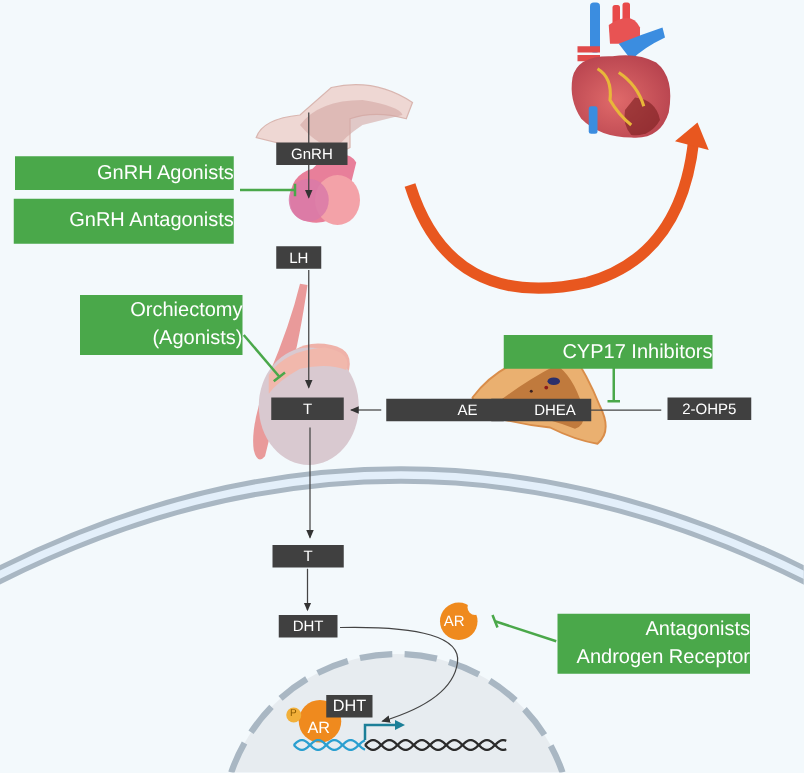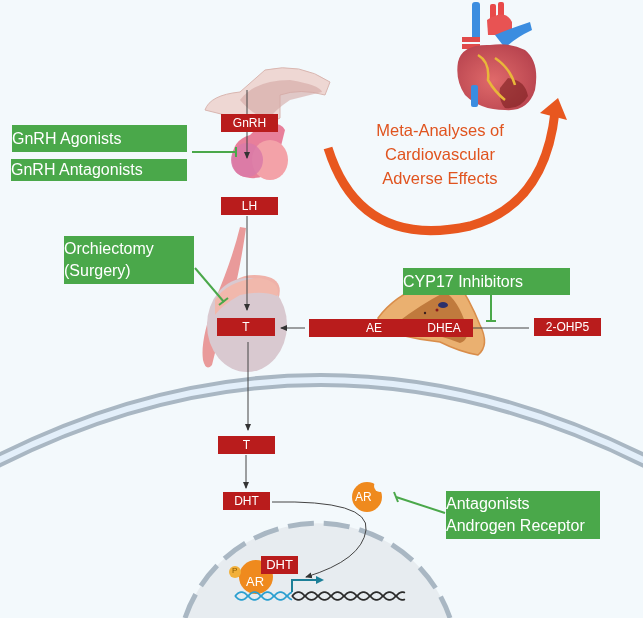--- a/index.html
+++ b/index.html
@@ -4,26 +4,26 @@
 <style>
   html, body { margin: 0; padding: 0; }
   body {
     width: 643px; height: 618px; overflow: hidden;
     background: #f3f9fc;
     font-family: "Liberation Sans", "DejaVu Sans", sans-serif;
     position: relative;
   }
   #stage { position: absolute; left: 0; top: 0; width: 643px; height: 618px; }
   .lbl {
-    position: absolute; background: #b91c1c; color: #ffffff;
+    position: absolute; background: #404040; color: #ffffff;
     font-size: 12px; text-align: center; line-height: 18px; height: 18px;
   }
   .gbox {
     position: absolute; background: #4aa84a; color: #ffffff;
-    font-size: 16px; text-align: center; display: flex; align-items: flex-start; justify-content: center;
+    font-size: 16px; text-align: center; display: flex; align-items: flex-end; justify-content: center;
     flex-direction: column; line-height: 22px;
   }
   .otext {
     position: absolute; color: #e0541f; font-size: 16.5px; text-align: center; line-height: 24px;
   }
   .ar-text { position: absolute; color: #fff; font-size: 12px; text-align: center; }
 </style>
 </head>
 <body>
 
@@ -136,49 +136,44 @@
         <path d="M235,596.00L236,595.04L237,594.14L238,593.35L239,592.71L240,592.26L241,592.03L242,592.03L243,592.26L244,592.71L245,593.35L246,594.14L247,595.04L248,596.00L249,596.96L250,597.86L251,598.65L252,599.29L253,599.74L254,599.97L255,599.97L256,599.74L257,599.29L258,598.65L259,597.86L260,596.96L261,596.00L262,595.04L263,594.14L264,593.35L265,592.71L266,592.26L267,592.03L268,592.03L269,592.26L270,592.71L271,593.35L272,594.14L273,595.04L274,596.00L275,596.96L276,597.86L277,598.65L278,599.29L279,599.74L280,599.97L281,599.97L282,599.74L283,599.29L284,598.65L285,597.86L286,596.96L287,596.00L288,595.04L289,594.14L290,593.35L291,592.71L292,592.26" fill="none" stroke="#2a9fd0" stroke-width="1.8"></path>
         <path d="M292,596.00L293,596.96L294,597.86L295,598.65L296,599.29L297,599.74L298,599.97L299,599.97L300,599.74L301,599.29L302,598.65L303,597.86L304,596.96L305,596.00L306,595.04L307,594.14L308,593.35L309,592.71L310,592.26L311,592.03L312,592.03L313,592.26L314,592.71L315,593.35L316,594.14L317,595.04L318,596.00L319,596.96L320,597.86L321,598.65L322,599.29L323,599.74L324,599.97L325,599.97L326,599.74L327,599.29L328,598.65L329,597.86L330,596.96L331,596.00L332,595.04L333,594.14L334,593.35L335,592.71L336,592.26L337,592.03L338,592.03L339,592.26L340,592.71L341,593.35L342,594.14L343,595.04L344,596.00L345,596.96L346,597.86L347,598.65L348,599.29L349,599.74L350,599.97L351,599.97L352,599.74L353,599.29L354,598.65L355,597.86L356,596.96L357,596.00L358,595.04L359,594.14L360,593.35L361,592.71L362,592.26L363,592.03L364,592.03L365,592.26L366,592.71L367,593.35L368,594.14L369,595.04L370,596.00L371,596.96L372,597.86L373,598.65L374,599.29L375,599.74L376,599.97L377,599.97L378,599.74L379,599.29L380,598.65L381,597.86L382,596.96L383,596.00L384,595.04L385,594.14L386,593.35L387,592.71L388,592.26L389,592.03L390,592.03L391,592.26L392,592.71L393,593.35L394,594.14L395,595.04L396,596.00L397,596.96L398,597.86L399,598.65L400,599.29L401,599.74L402,599.97L403,599.97L404,599.74L405,599.29" fill="none" stroke="#2b2b2b" stroke-width="1.8"></path>
         <path d="M292,596.00L293,595.04L294,594.14L295,593.35L296,592.71L297,592.26L298,592.03L299,592.03L300,592.26L301,592.71L302,593.35L303,594.14L304,595.04L305,596.00L306,596.96L307,597.86L308,598.65L309,599.29L310,599.74L311,599.97L312,599.97L313,599.74L314,599.29L315,598.65L316,597.86L317,596.96L318,596.00L319,595.04L320,594.14L321,593.35L322,592.71L323,592.26L324,592.03L325,592.03L326,592.26L327,592.71L328,593.35L329,594.14L330,595.04L331,596.00L332,596.96L333,597.86L334,598.65L335,599.29L336,599.74L337,599.97L338,599.97L339,599.74L340,599.29L341,598.65L342,597.86L343,596.96L344,596.00L345,595.04L346,594.14L347,593.35L348,592.71L349,592.26L350,592.03L351,592.03L352,592.26L353,592.71L354,593.35L355,594.14L356,595.04L357,596.00L358,596.96L359,597.86L360,598.65L361,599.29L362,599.74L363,599.97L364,599.97L365,599.74L366,599.29L367,598.65L368,597.86L369,596.96L370,596.00L371,595.04L372,594.14L373,593.35L374,592.71L375,592.26L376,592.03L377,592.03L378,592.26L379,592.71L380,593.35L381,594.14L382,595.04L383,596.00L384,596.96L385,597.86L386,598.65L387,599.29L388,599.74L389,599.97L390,599.97L391,599.74L392,599.29L393,598.65L394,597.86L395,596.96L396,596.00L397,595.04L398,594.14L399,593.35L400,592.71L401,592.26L402,592.03L403,592.03L404,592.26L405,592.71" fill="none" stroke="#2b2b2b" stroke-width="1.8"></path>
       </g>
 
   <path d="M292,592 L292,580 L318,580" fill="none" stroke="#1c7f98" stroke-width="2"></path>
   <path d="M316,576 L324,580 L316,584 Z" fill="#1c7f98"></path>
 </svg>
 
 <div class="lbl" style="left:221px;top:114px;width:57px;">GnRH</div>
-<div class="lbl" style="left:221px;top:197px;width:57px;">LH</div>
+<div class="lbl" style="left:221px;top:197px;width:36px;">LH</div>
 <div class="lbl" style="left:217px;top:318px;width:58px;">T</div>
 <div class="lbl" style="left:309px;top:319px;width:58px;padding-left:36px;">AE</div>
 <div class="lbl" style="left:393px;top:319px;width:58px;padding-left:22px;">DHEA</div>
 <div class="lbl" style="left:534px;top:318px;width:67px;">2-OHP5</div>
 <div class="lbl" style="left:218px;top:436px;width:57px;">T</div>
 <div class="lbl" style="left:223px;top:492px;width:47px;">DHT</div>
 <div class="lbl" style="left:261px;top:556px;width:37px;font-size:13px;">DHT</div>
 
 <span class="ar-text" style="left:355px;top:490px;">AR</span>
 <span class="ar-text" style="left:246px;top:574px;font-size:13px;">AR</span>
 <span class="ar-text" style="left:232px;top:566px;font-size:8px;color:#8a5a00;">P</span>
 
 <div class="gbox" style="left:12px;top:125px;width:175px;height:27px;">
   <span>GnRH Agonists</span>
 </div>
-<div class="gbox" style="left:11px;top:159px;width:176px;height:22px;">
+<div class="gbox" style="left:11px;top:159px;width:176px;height:36px;">
   <span>GnRH Antagonists</span>
 </div>
 <div class="gbox" style="left:64px;top:236px;width:130px;height:48px;">
   <span>Orchiectomy</span>
-  <span>(Surgery)</span>
+  <span>(Agonists)</span>
 </div>
 <div class="gbox" style="left:403px;top:268px;width:167px;height:27px;">
   <span>CYP17 Inhibitors</span>
 </div>
 <div class="gbox" style="left:446px;top:491px;width:154px;height:48px;">
   <span>Antagonists</span>
   <span>Androgen Receptor</span>
 </div>
 
-<div class="otext" style="left:360px;top:118px;width:160px;">
-  <div>Meta-Analyses of</div>
-  <div>Cardiovascular</div>
-  <div>Adverse Effects</div>
-</div>
 </div>
 
 </body></html>

